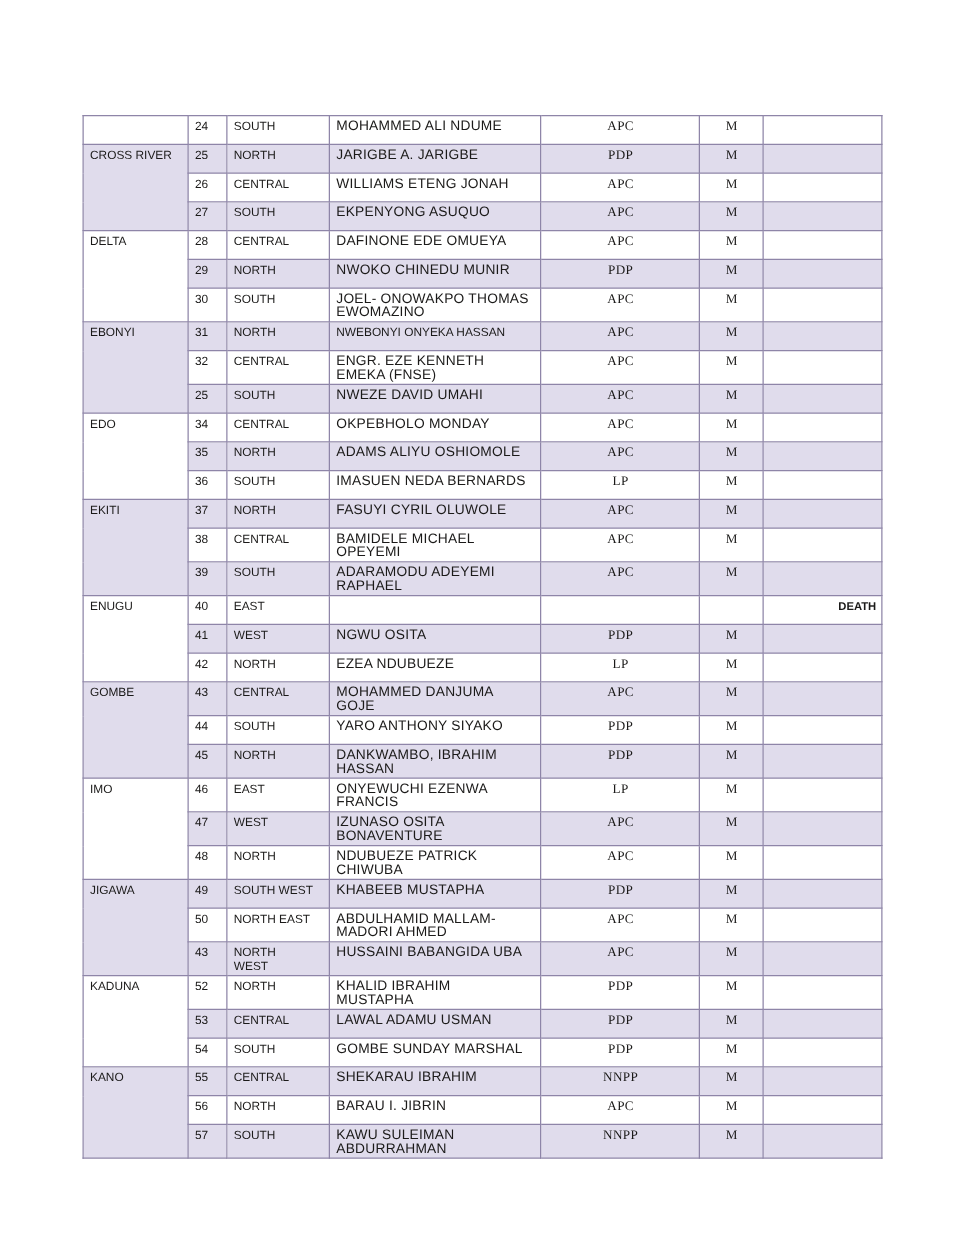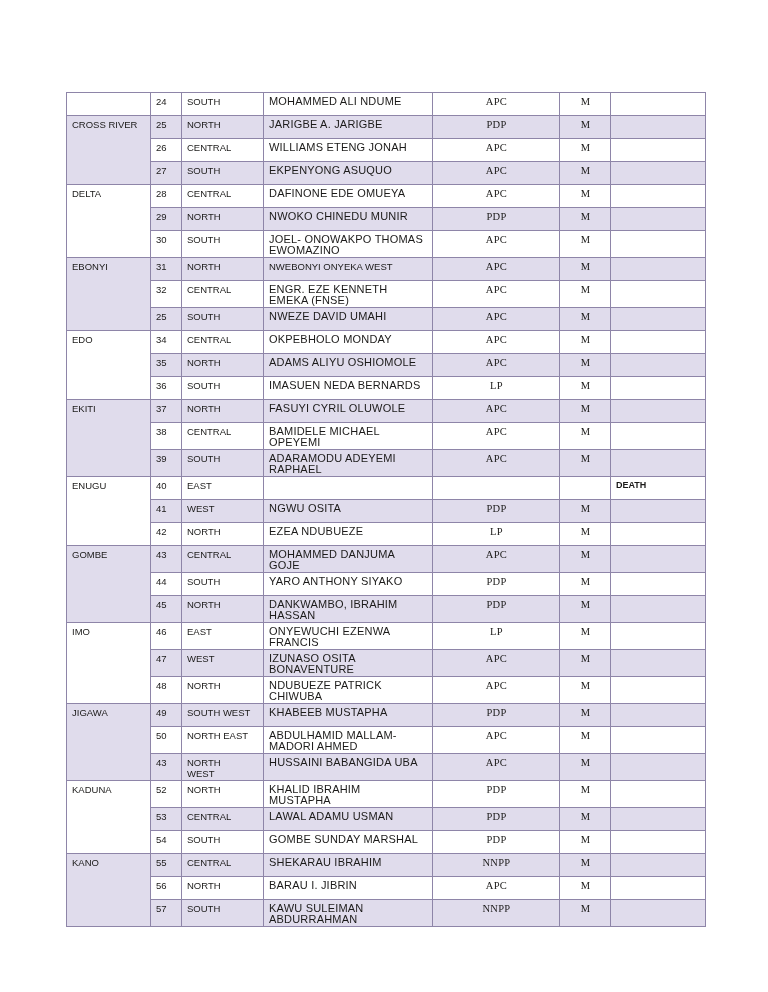--- a/index.html
+++ b/index.html
@@ -64,21 +64,21 @@
     font-family: "Liberation Serif", serif;
     font-size: 10.5px;
     letter-spacing: 0.3px;
     text-align: center;
     color: #34302d;
   }
   .cell-remarks {
     font-family: "Liberation Sans", sans-serif;
     font-size: 9px;
     font-weight: bold;
-    text-align: left;
+    text-align: right;
     color: #111111;
   }
 </style>
 </head>
 <body>
 
 <div class="page">
   <table class="senators">
     <colgroup>
       <col style="width:84px">
@@ -147,21 +147,21 @@
           <td class="cell-name">JOEL- ONOWAKPO THOMAS
 EWOMAZINO</td>
           <td class="cell-party">APC</td>
           <td class="cell-gender">M</td>
           <td class="cell-remarks"></td>
         </tr>
         <tr>
           <td class="cell-state shaded" rowspan="3">EBONYI</td>
           <td class="cell-no shaded">31</td>
           <td class="cell-district shaded">NORTH</td>
-          <td class="cell-name sans shaded">NWEBONYI ONYEKA WEST</td>
+          <td class="cell-name sans shaded">NWEBONYI ONYEKA HASSAN</td>
           <td class="cell-party shaded">APC</td>
           <td class="cell-gender shaded">M</td>
           <td class="cell-remarks shaded"></td>
         </tr>
         <tr>
           <td class="cell-no">32</td>
           <td class="cell-district">CENTRAL</td>
           <td class="cell-name">ENGR. EZE KENNETH
 EMEKA (FNSE)</td>
           <td class="cell-party">APC</td>

